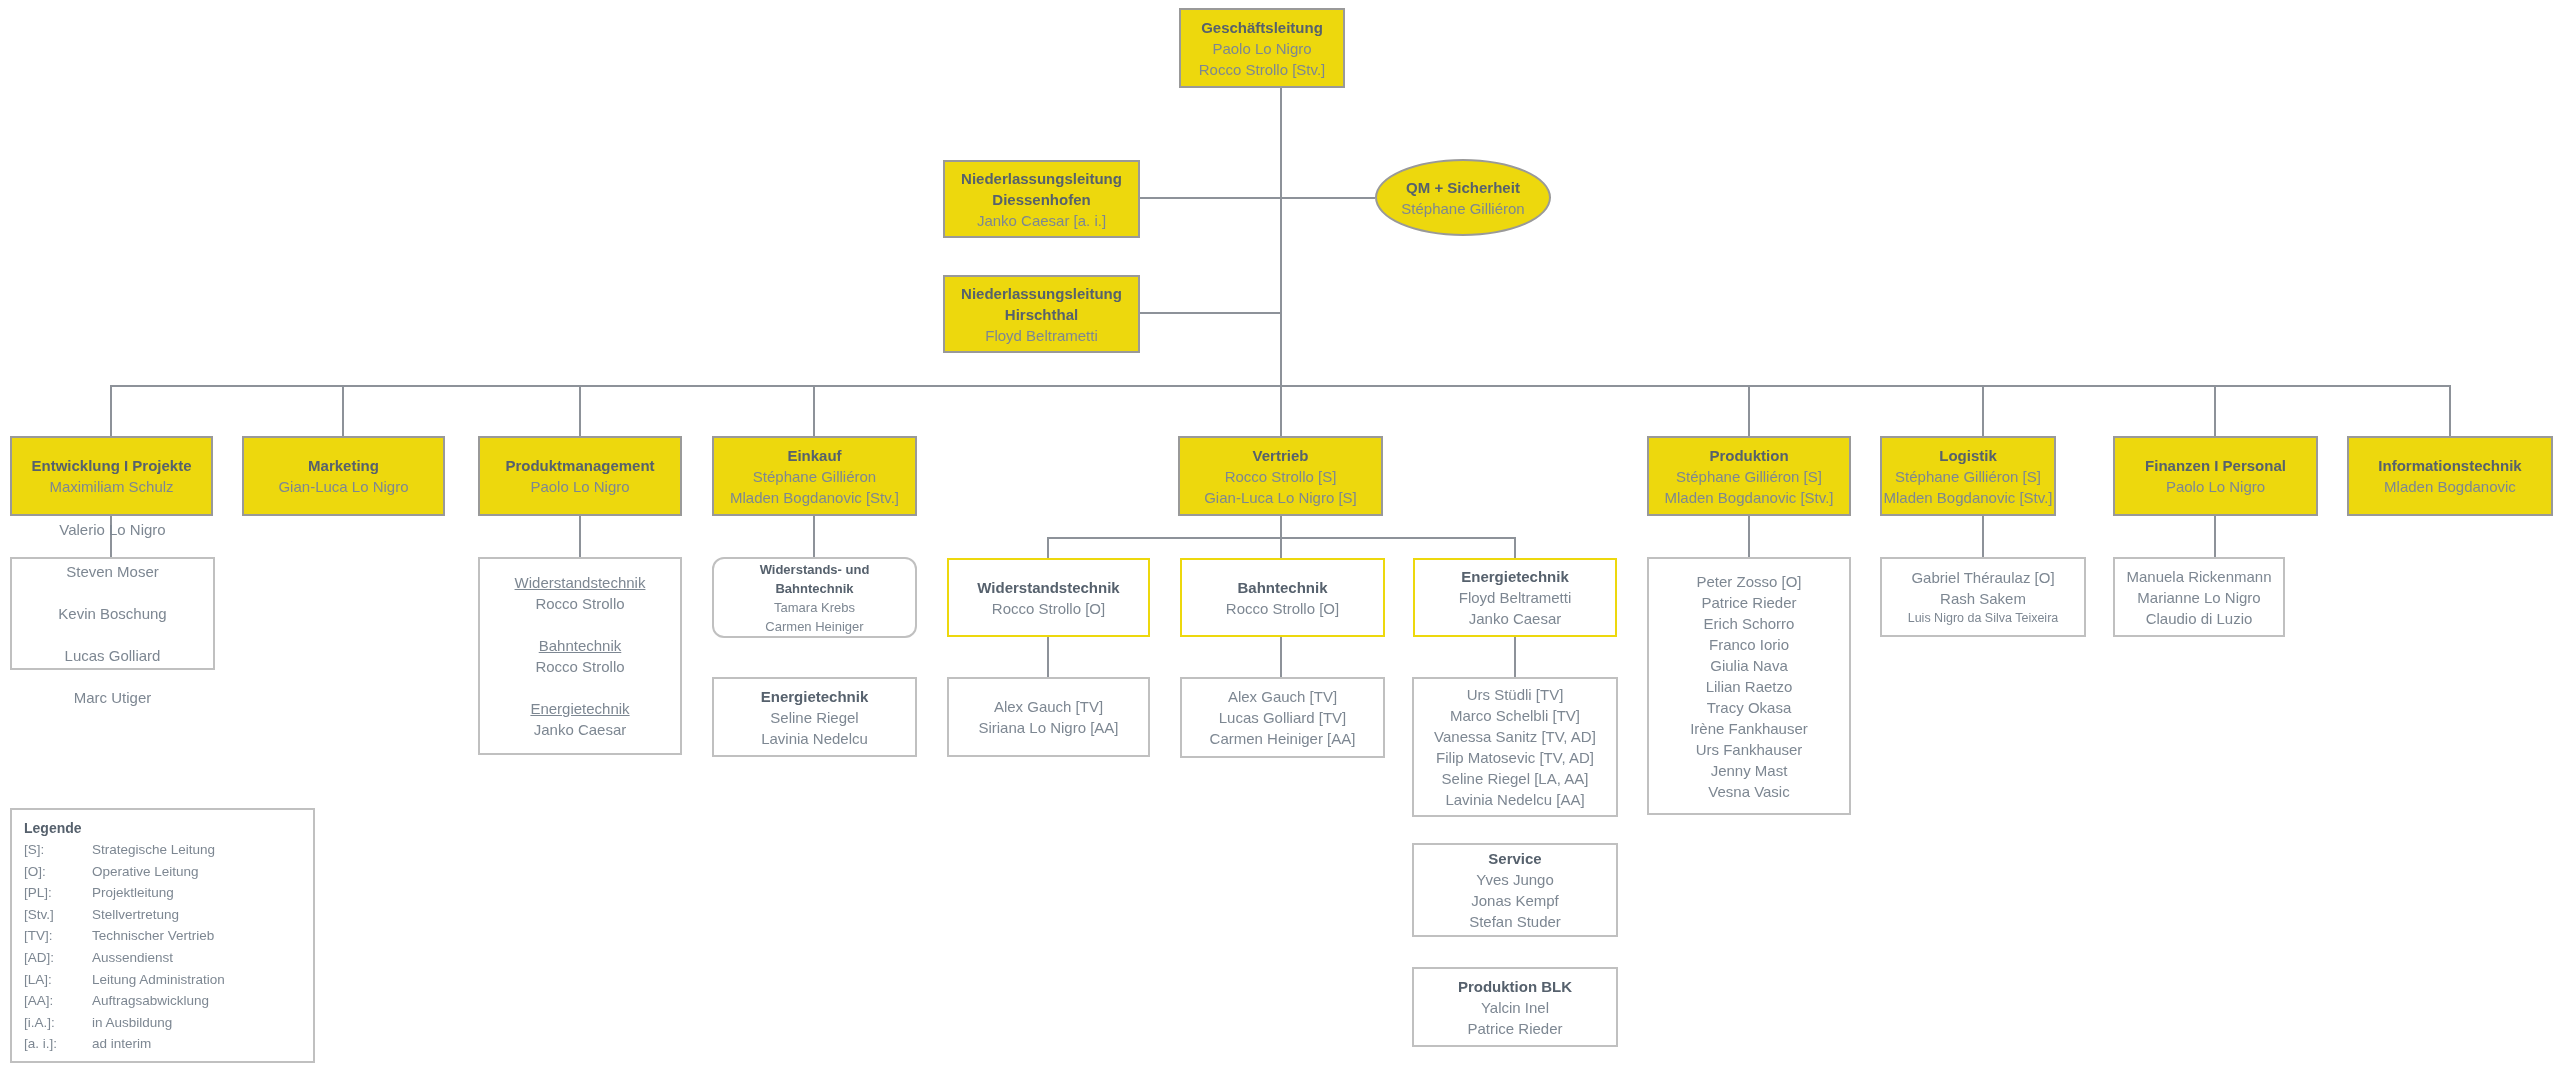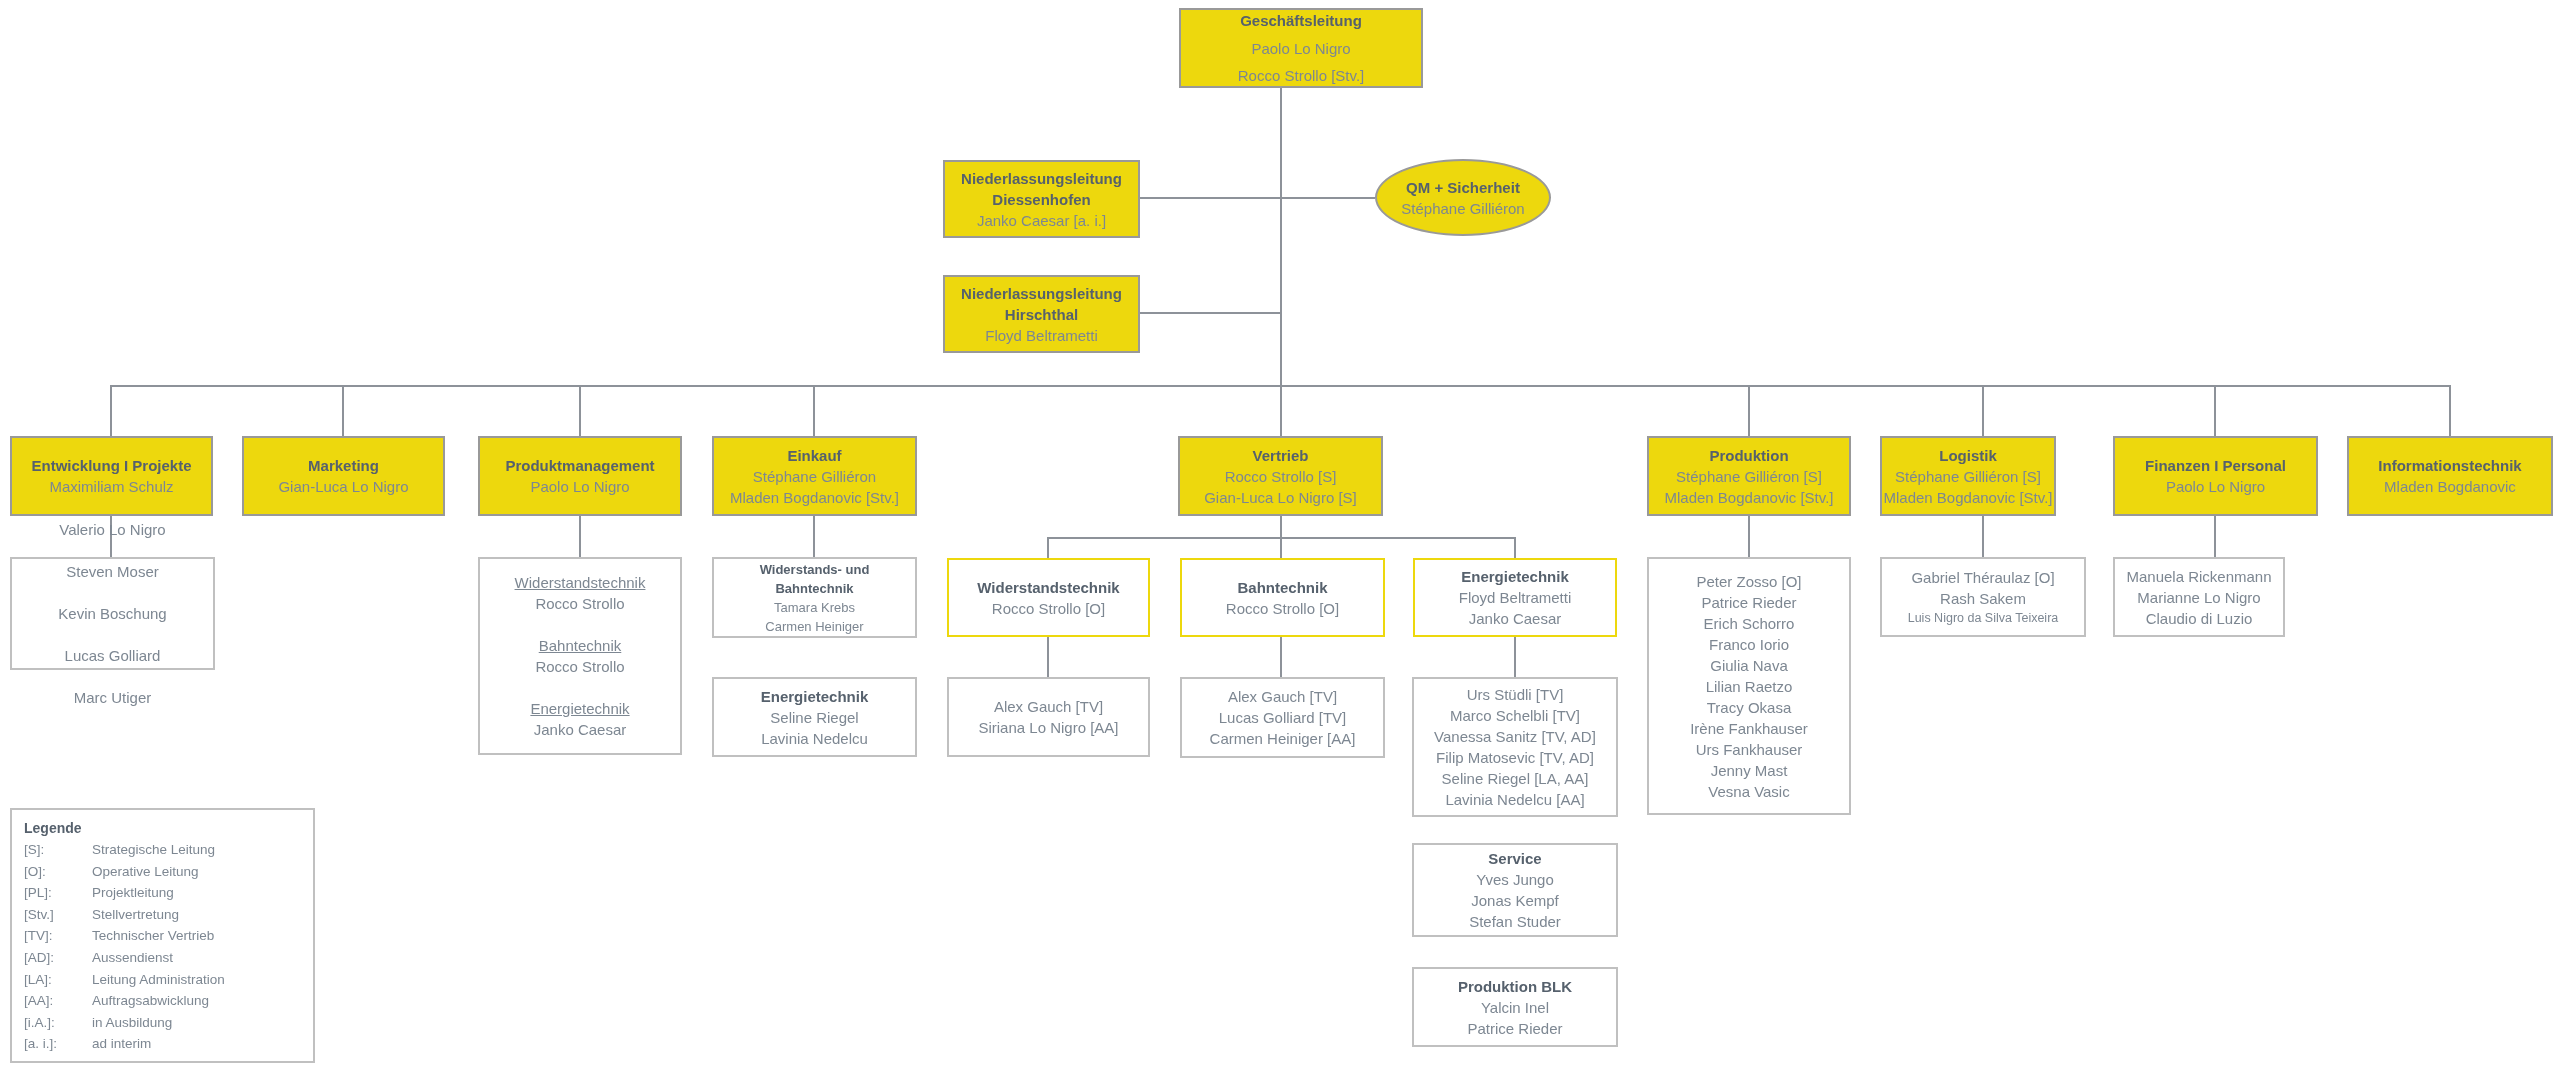--- a/index.html
+++ b/index.html
@@ -126,21 +126,21 @@
     <div class="connector" style="left: 1748px; top: 516px; width: 2px; height: 41px;"></div>
     <div class="connector" style="left: 1982px; top: 516px; width: 2px; height: 41px;"></div>
     <div class="connector" style="left: 2214px; top: 516px; width: 2px; height: 41px;"></div>
     <div class="connector" style="left: 1280px; top: 516px; width: 2px; height: 42px;"></div>
     <div class="connector" style="left: 1047px; top: 537px; width: 469px; height: 2px;"></div>
     <div class="connector" style="left: 1047px; top: 537px; width: 2px; height: 21px;"></div>
     <div class="connector" style="left: 1514px; top: 537px; width: 2px; height: 21px;"></div>
     <div class="connector" style="left: 1047px; top: 637px; width: 2px; height: 40px;"></div>
     <div class="connector" style="left: 1280px; top: 637px; width: 2px; height: 40px;"></div>
     <div class="connector" style="left: 1514px; top: 637px; width: 2px; height: 40px;"></div>
-    <div class="node y" style="left: 1179px; top: 8px; width: 244px; height: 80px; justify-content: space-between;">
+    <div class="node y" style="left: 1179px; top: 8px; width: 166px; height: 80px;">
       <div class="line b">Geschäftsleitung</div>
       <div class="line">Paolo Lo Nigro</div>
       <div class="line">Rocco Strollo [Stv.]</div>
     </div>
     <div class="node y" style="left: 943px; top: 160px; width: 197px; height: 78px;">
       <div class="line b">Niederlassungsleitung</div>
       <div class="line b">Diessenhofen</div>
       <div class="line">Janko Caesar [a. i.]</div>
     </div>
     <div class="node y" style="left: 943px; top: 275px; width: 197px; height: 78px;">
@@ -202,21 +202,21 @@
     <div class="node w" style="left: 478px; top: 557px; width: 204px; height: 198px;">
       <div class="line u">Widerstandstechnik</div>
       <div class="line">Rocco Strollo</div>
       <div class="line">&nbsp;</div>
       <div class="line u">Bahntechnik</div>
       <div class="line">Rocco Strollo</div>
       <div class="line">&nbsp;</div>
       <div class="line u">Energietechnik</div>
       <div class="line">Janko Caesar</div>
     </div>
-    <div class="node w" style="left: 712px; top: 557px; width: 205px; height: 81px;">
+    <div class="node w" style="left: 712px; top: 557px; width: 205px; height: 81px; border-radius: 12px;">
       <div class="line b sm">Widerstands- und</div>
       <div class="line b sm">Bahntechnik</div>
       <div class="line sm">Tamara Krebs</div>
       <div class="line sm">Carmen Heiniger</div>
     </div>
     <div class="node w" style="left: 712px; top: 677px; width: 205px; height: 80px;">
       <div class="line b">Energietechnik</div>
       <div class="line">Seline Riegel</div>
       <div class="line">Lavinia Nedelcu</div>
     </div>

